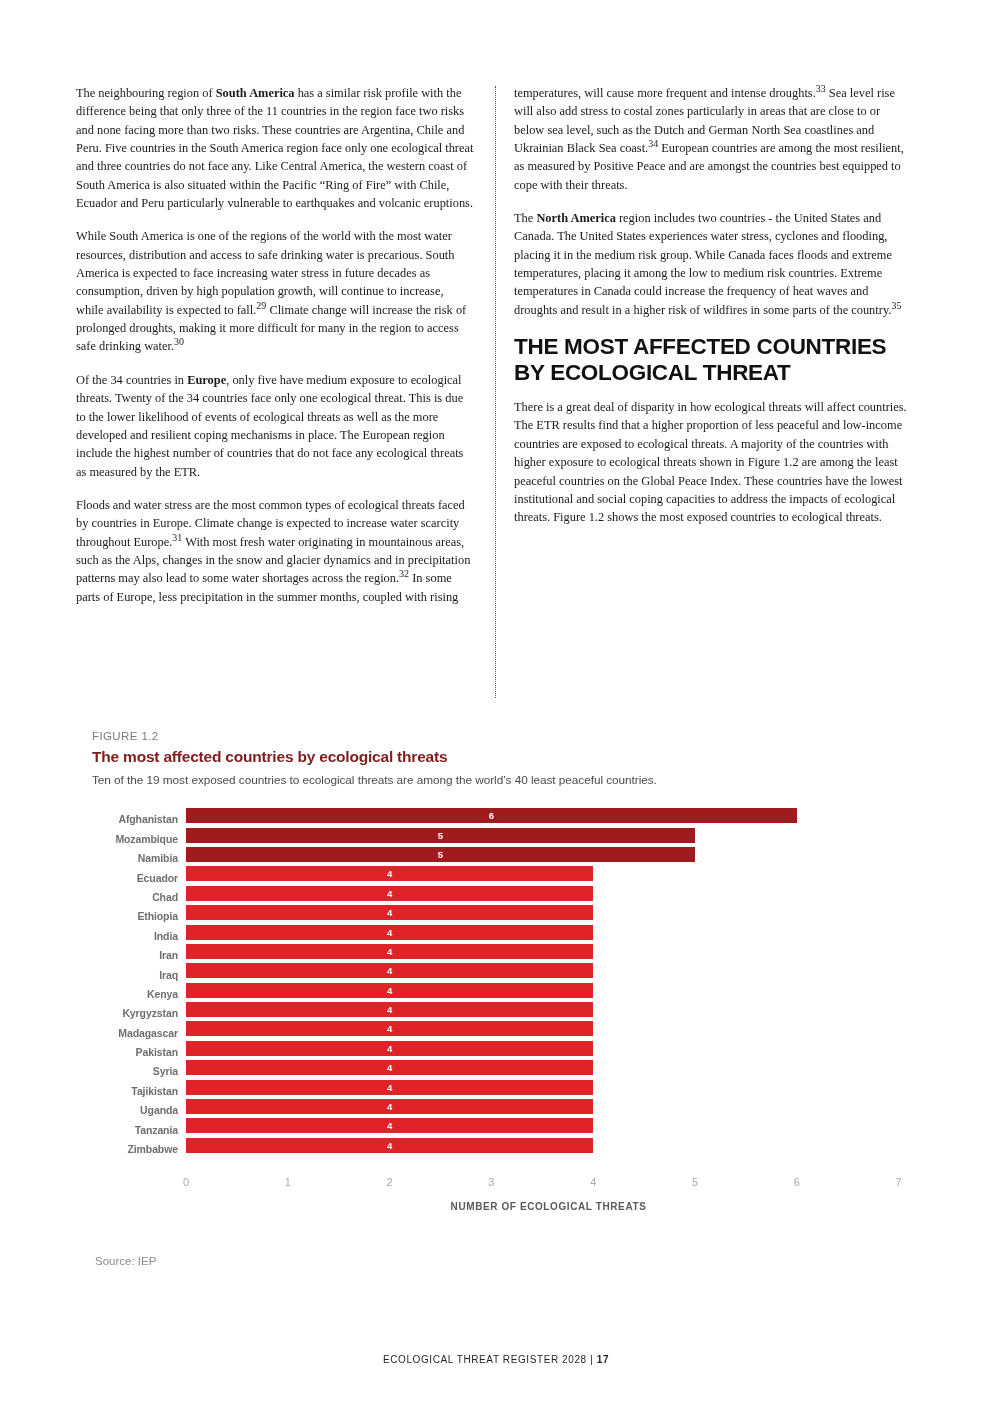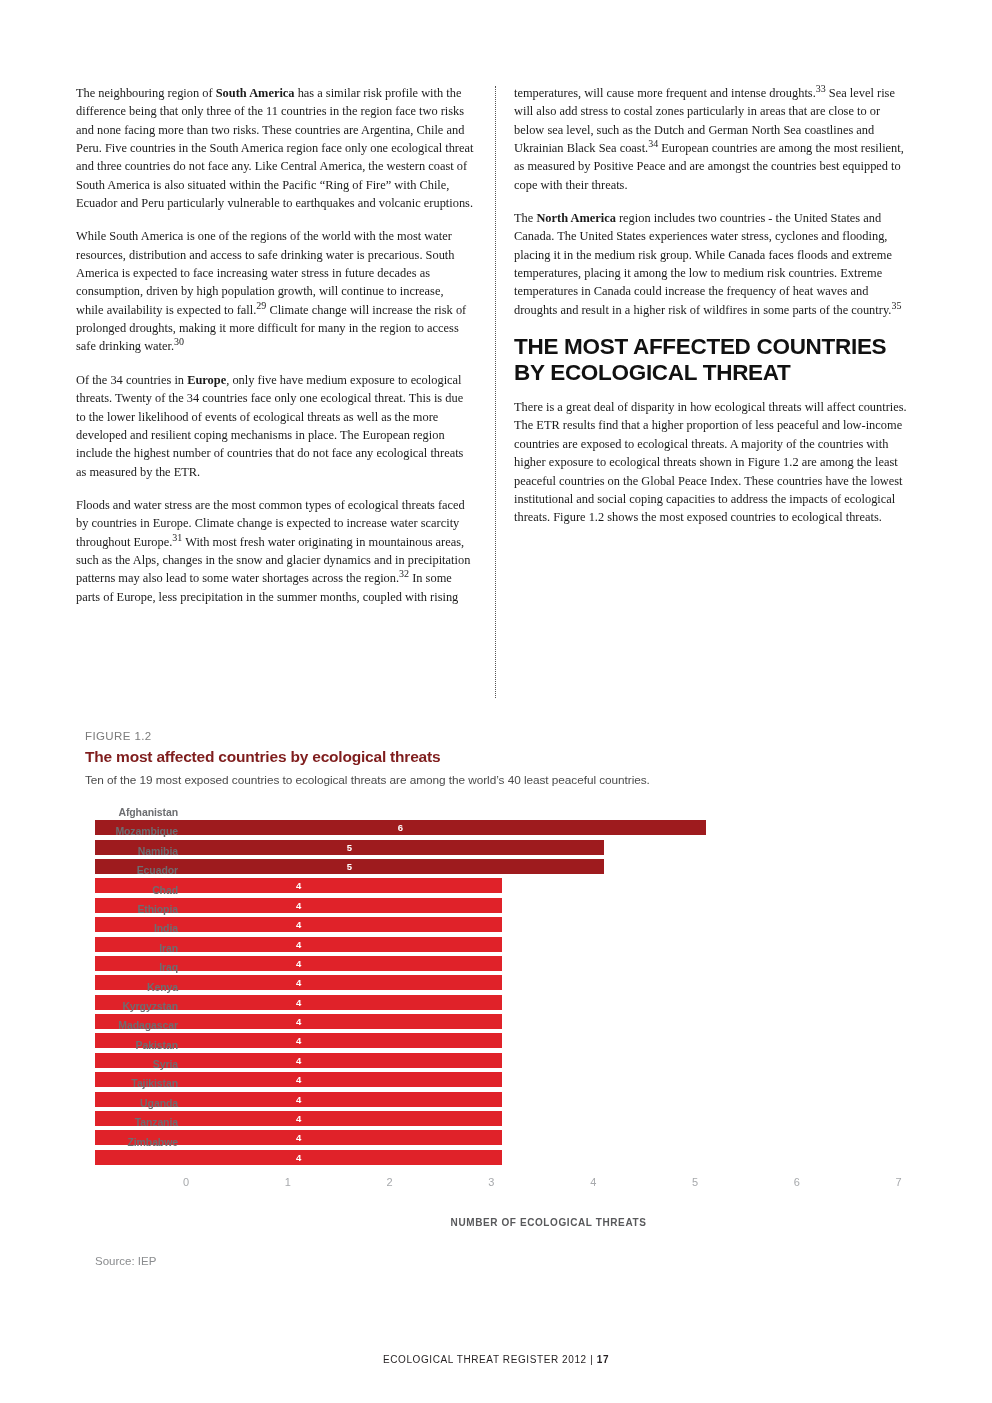--- a/index.html
+++ b/index.html
@@ -62,21 +62,21 @@
     font-size: 22.5px;
     line-height: 25.5px;
     font-weight: bold;
     letter-spacing: -0.3px;
     color: #111111;
   }
 
   
   .figure {
     position: absolute;
-    left: 85px;
+    left: 92px;
     top: 730px;
     width: 840px;
   }
   .fig-label {
     font-family: "Liberation Sans", sans-serif;
     font-size: 11.5px;
     letter-spacing: 0.4px;
     color: #7b7b7b;
     margin-bottom: 6px;
   }
@@ -101,22 +101,21 @@
     left: 95px;
     top: 806px;
     width: 840px;
     height: 395px;
   }
   .rows { position: absolute; left: 0; top: 0; }
   .row {
     position: relative;
     height: 19.4px;
     display: flex;
-    align-items: flex-start;
-    flex-direction: column;
+    align-items: flex-end;
   }
   .row-label {
     width: 83px;
     text-align: right;
     padding-right: 8px;
     font-family: "Liberation Sans", sans-serif;
     font-size: 10.5px;
     font-weight: bold;
     color: #6d6e71;
     white-space: nowrap;
@@ -162,21 +161,20 @@
     position: absolute;
     left: 91px;
     top: 395px;
     width: 725px;
     text-align: center;
     font-family: "Liberation Sans", sans-serif;
     font-size: 10px;
     font-weight: bold;
     letter-spacing: 0.6px;
     color: #58595b;
-    margin-top: 16px;
   }
 
   .source {
     position: absolute;
     left: 95px;
     top: 1213px;
     font-family: "Liberation Sans", sans-serif;
     font-size: 11.5px;
     color: #8a8c8e;
     margin-top: 42px;
@@ -381,18 +379,18 @@
         <span class="tick" style="left: 509px;">5</span>
         <span class="tick" style="left: 610.8px;">6</span>
         <span class="tick" style="left: 712.6px;">7</span>
       </div>
     <div class="axis-title">NUMBER OF ECOLOGICAL THREATS</div>
   </div>
 
   <div class="source">Source: IEP</div>
 
   <div class="footer">
-    <span>ECOLOGICAL THREAT REGISTER 2012</span>
+    <span>ECOLOGICAL THREAT REGISTER 2028</span>
     <span>|</span>
     <span class="pg">17</span>
   </div>
 
 </div>
 
 </body></html>

